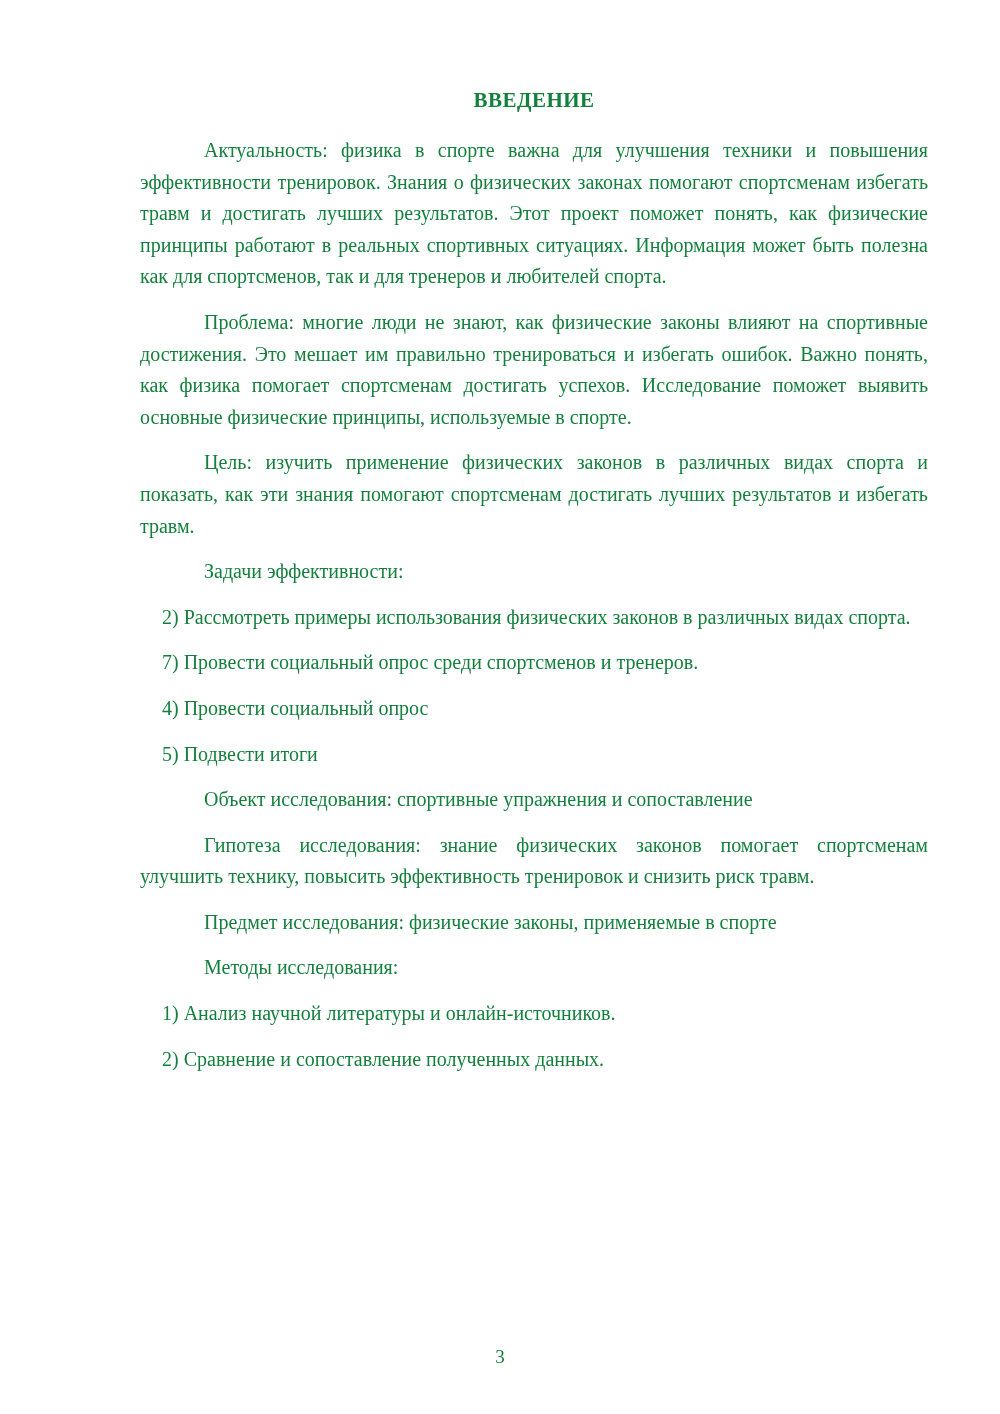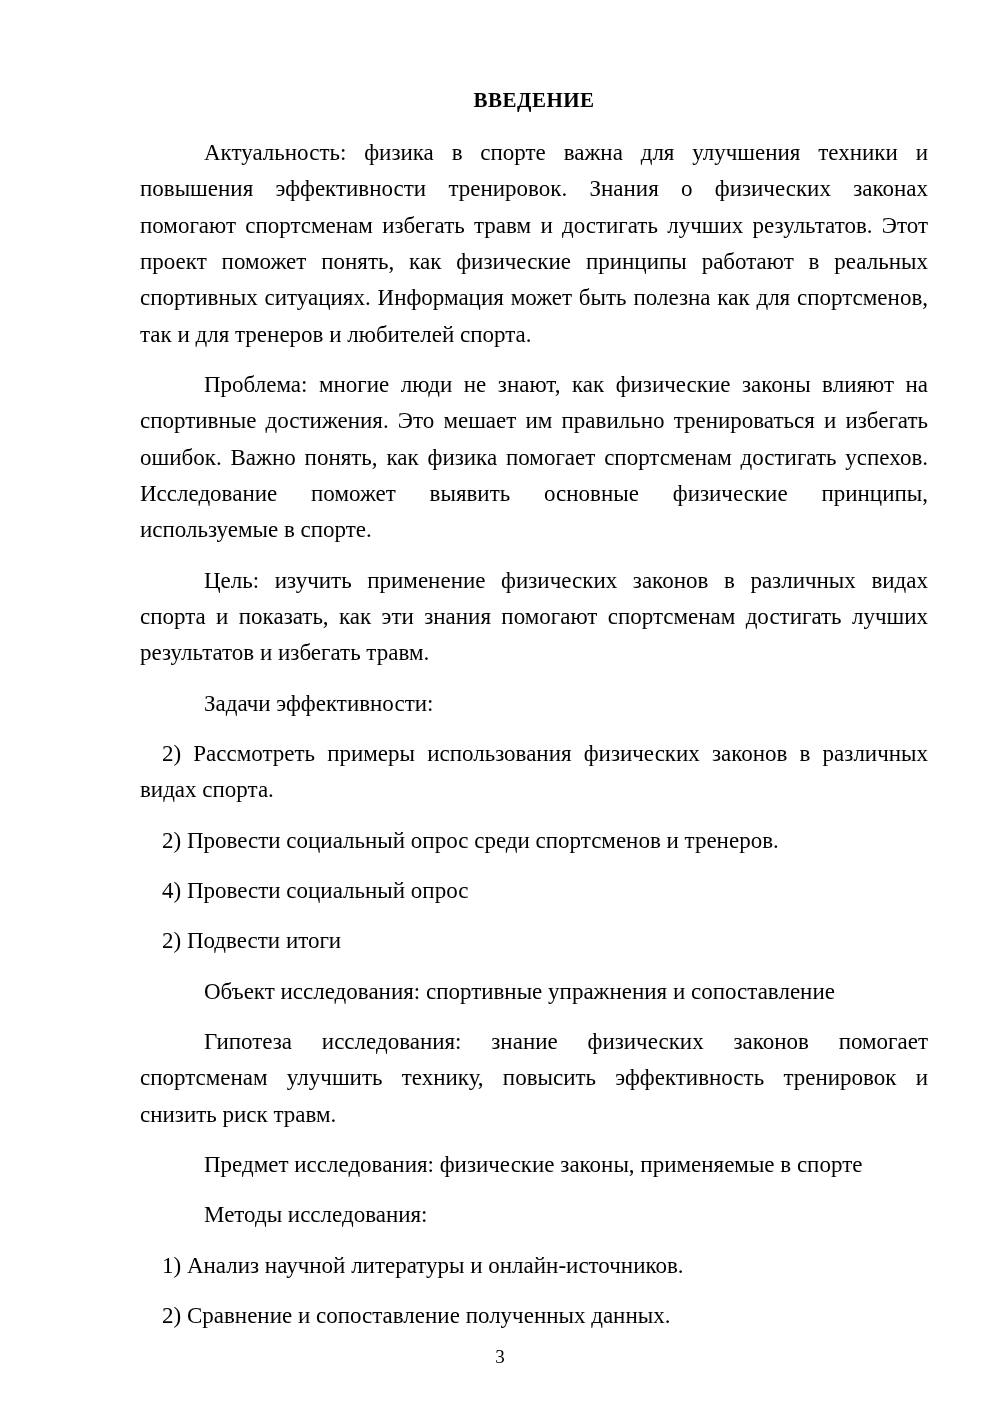--- a/index.html
+++ b/index.html
@@ -9,31 +9,31 @@
   }
   .page {
     position: relative;
     width: 1000px;
     height: 1414px;
     margin: 0 auto;
     background: #ffffff;
     box-sizing: border-box;
     padding: 88px 72px 40px 140px;
     font-family: "Liberation Serif", "DejaVu Serif", serif;
-    color: #000000;
+    color: #15803d;
   }
   .doc-title {
     text-align: center;
     font-weight: bold;
     font-size: 21px;
     letter-spacing: 0.5px;
     margin: 0 0 22px 0;
   }
   .para {
-    font-size: 23px;
+    font-size: 20px;
     line-height: 1.58;
     text-align: justify;
     text-justify: inter-word;
     margin: 0 0 14px 0;
     text-indent: 64px;
   }
   .para.small-indent {
     text-indent: 22px;
   }
   .para.last-line-normal {
@@ -60,25 +60,25 @@
 
   <p class="para">Проблема: многие люди не знают, как физические законы влияют на спортивные достижения. Это мешает им правильно тренироваться и избегать ошибок. Важно понять, как физика помогает спортсменам достигать успехов. Исследование поможет выявить основные физические принципы, используемые в спорте.</p>
 
   <p class="para last-line-normal">Цель: изучить применение физических законов в различных видах спорта и показать, как эти знания помогают спортсменам достигать лучших результатов и избегать травм.</p>
 
   <p class="para last-line-normal">Задачи эффективности:</p>
 
 
   <p class="para small-indent">2) Рассмотреть примеры использования физических законов в различных видах спорта.</p>
 
-  <p class="para small-indent last-line-normal">2) Провести социальный опрос среди спортсменов и тренеров.</p>
+  <p class="para small-indent last-line-normal">7) Провести социальный опрос среди спортсменов и тренеров.</p>
 
   <p class="para small-indent last-line-normal">4) Провести социальный опрос</p>
 
-  <p class="para small-indent last-line-normal">2) Подвести итоги</p>
+  <p class="para small-indent last-line-normal">5) Подвести итоги</p>
 
   <p class="para last-line-normal">Объект исследования: спортивные упражнения и сопоставление</p>
 
   <p class="para last-line-normal">Гипотеза исследования: знание физических законов помогает спортсменам улучшить технику, повысить эффективность тренировок и снизить риск травм.</p>
 
   <p class="para last-line-normal">Предмет исследования: физические законы, применяемые в спорте</p>
 
   <p class="para last-line-normal">Методы исследования:</p>
 
   <p class="para small-indent last-line-normal">1) Анализ научной литературы и онлайн-источников.</p>

